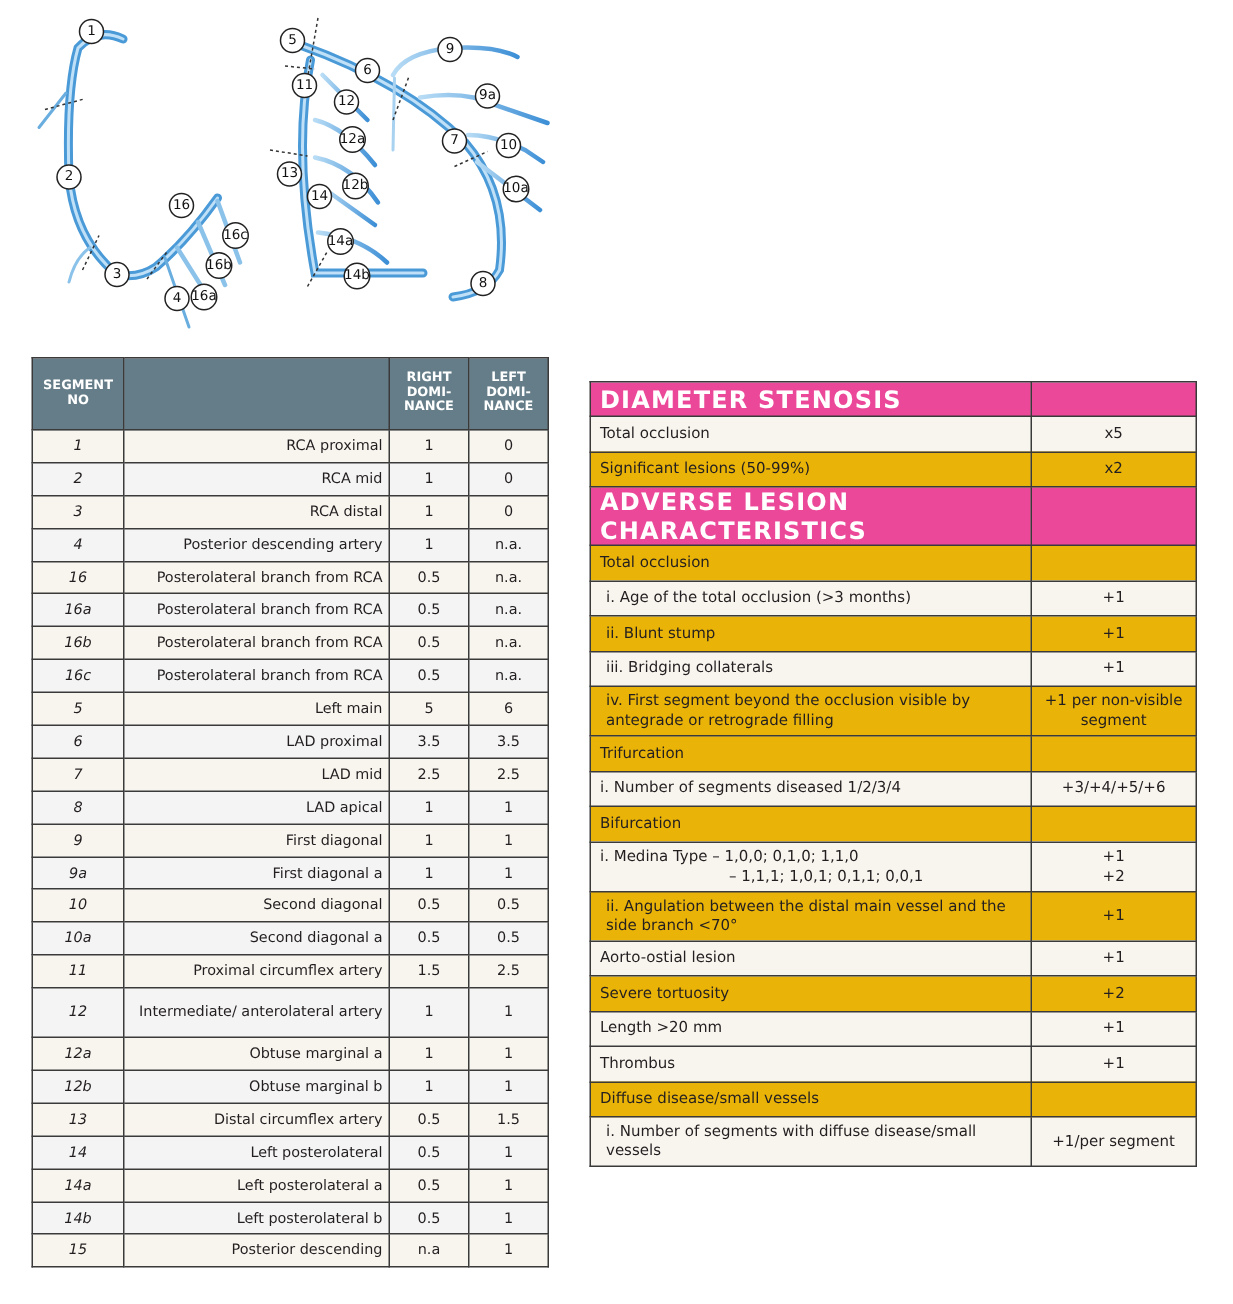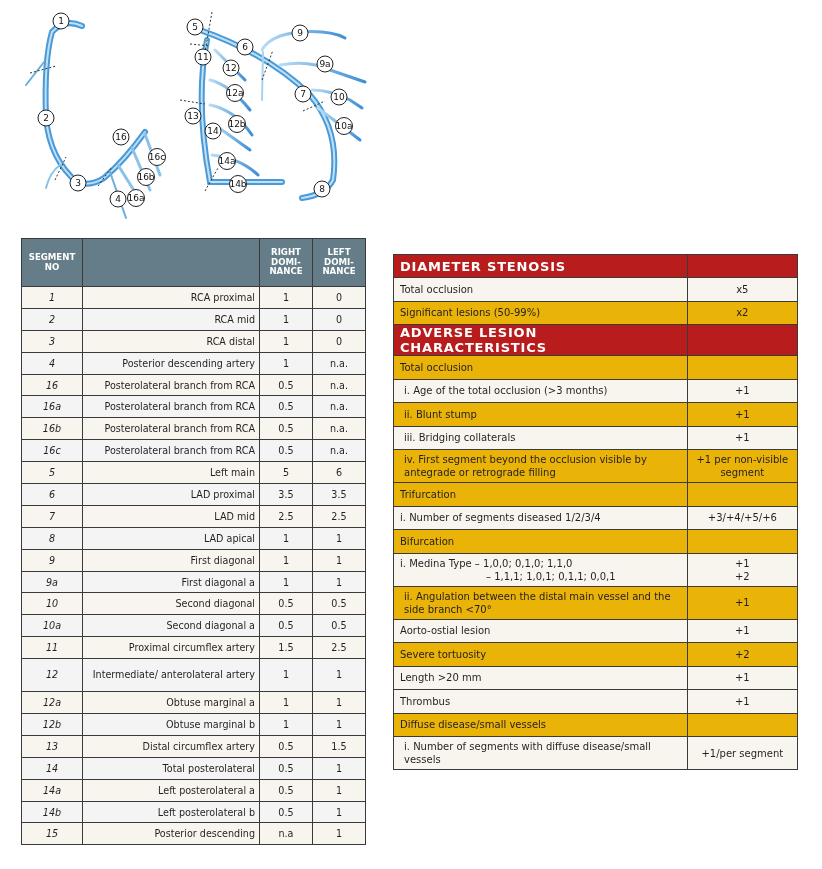--- a/index.html
+++ b/index.html
@@ -18,21 +18,21 @@
   #segtable td.val { text-align:center; width:44px; }
   #segtable tr.odd td { background:#f8f5ef; }
   #segtable tr.even td { background:#f4f4f4; }
   #segtable tr.tall td { height:32px; line-height:1.25; }
 
   #scoretable { left:393px; top:254px; width:405px; font-size:10px; }
   #scoretable td { height:22.5px; padding:0 6px; background:#f8f5ef; }
   #scoretable tr.alt td { background:#eab308; }
   #scoretable td.lbl { width:280px; }
   #scoretable td.pts { text-align:center; width:98px; }
-  #scoretable tr.hdr td { background:#b91c1c; color:#fff; font-weight:bold; letter-spacing:0.8px; font-size:13px; height:22px; }
+  #scoretable tr.hdr td { background:#ec4899; color:#fff; font-weight:bold; letter-spacing:0.8px; font-size:16px; height:22px; }
   #scoretable tr.tall td { height:32px; line-height:1.3; }
   .indent { padding-left:10px !important; }
   .medina2 { display:block; padding-left:86px; }
 </style>
 </head>
 <body>
 
 <svg id="diagram" viewBox="0 0 380 225">
   <defs>
     <linearGradient id="vg" x1="0" y1="0" x2="1" y2="0">
@@ -308,21 +308,21 @@
         <td class="val">1</td>
       </tr>
       <tr class="odd">
         <td class="no">13</td>
         <td class="name">Distal circumflex artery</td>
         <td class="val">0.5</td>
         <td class="val">1.5</td>
       </tr>
       <tr class="even">
         <td class="no">14</td>
-        <td class="name">Total posterolateral</td>
+        <td class="name">Left posterolateral</td>
         <td class="val">0.5</td>
         <td class="val">1</td>
       </tr>
       <tr class="odd">
         <td class="no">14a</td>
         <td class="name">Left posterolateral a</td>
         <td class="val">0.5</td>
         <td class="val">1</td>
       </tr>
       <tr class="even">

